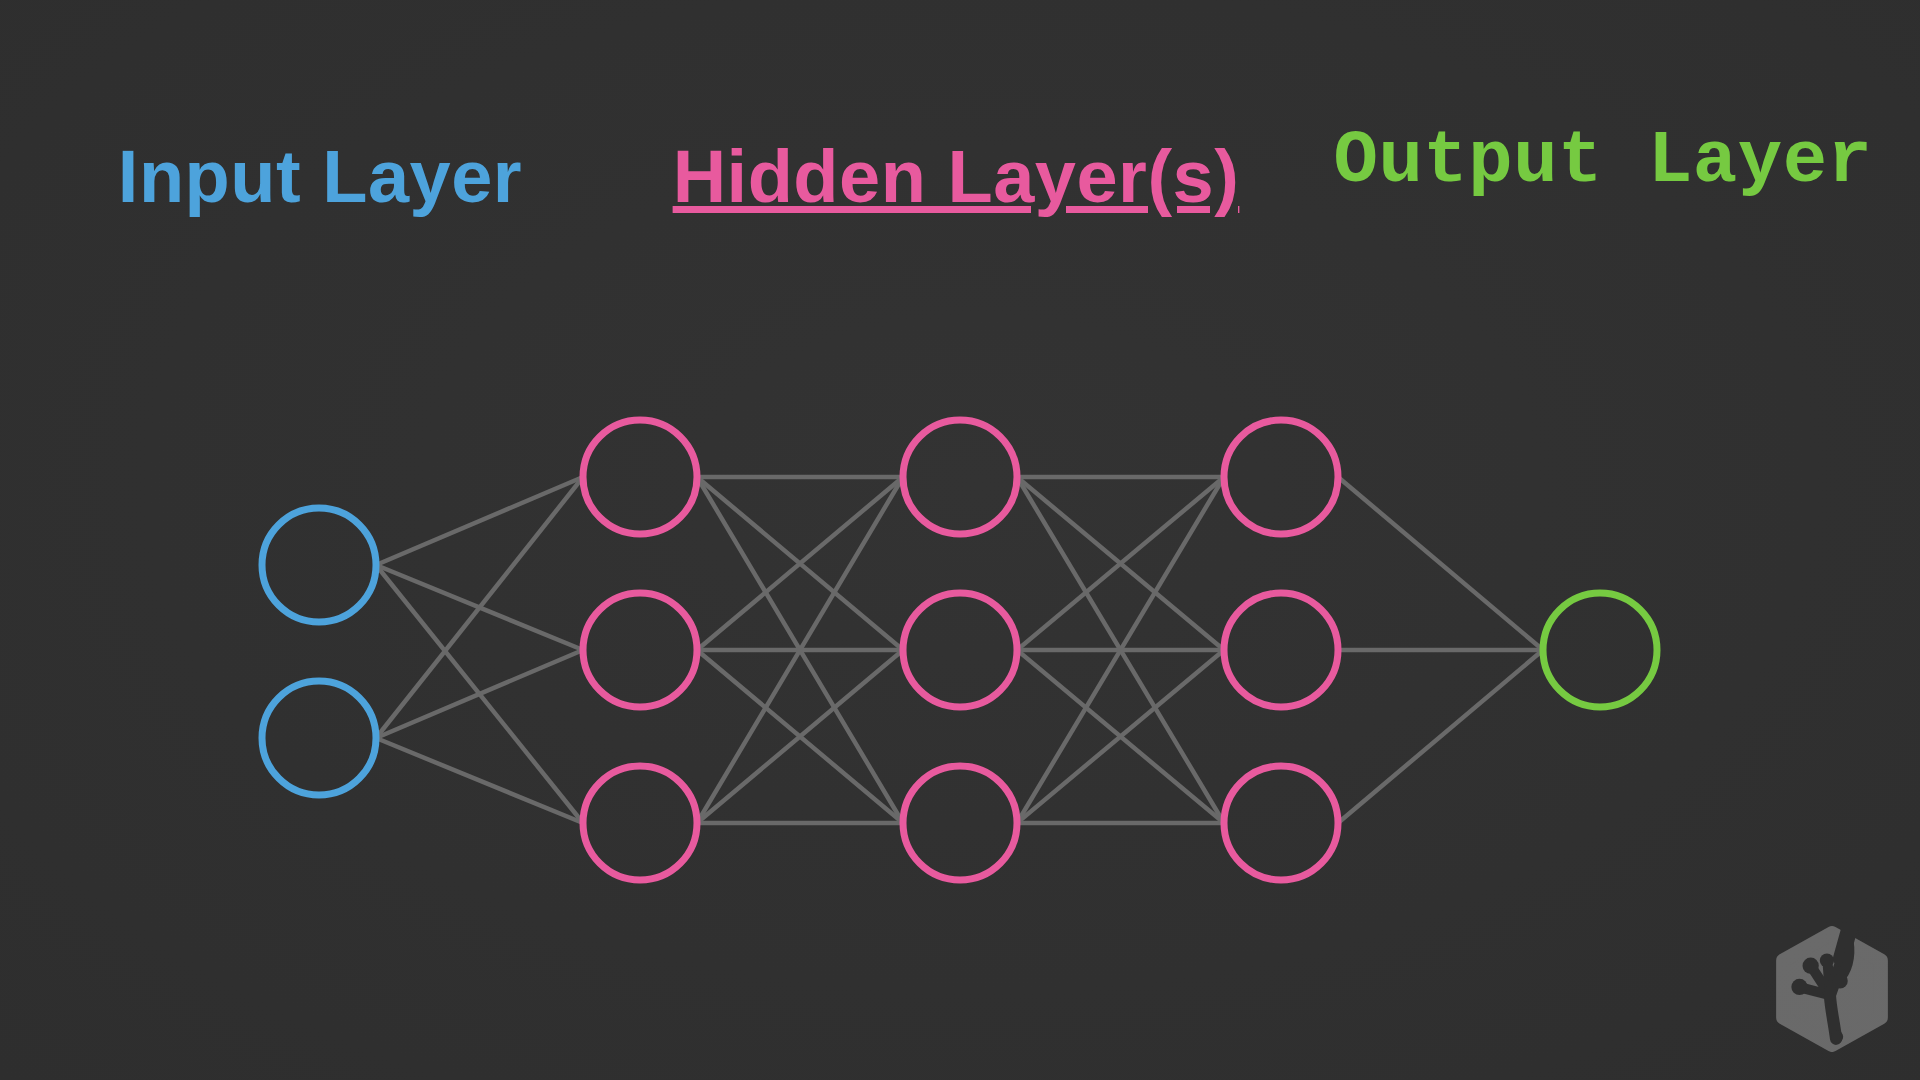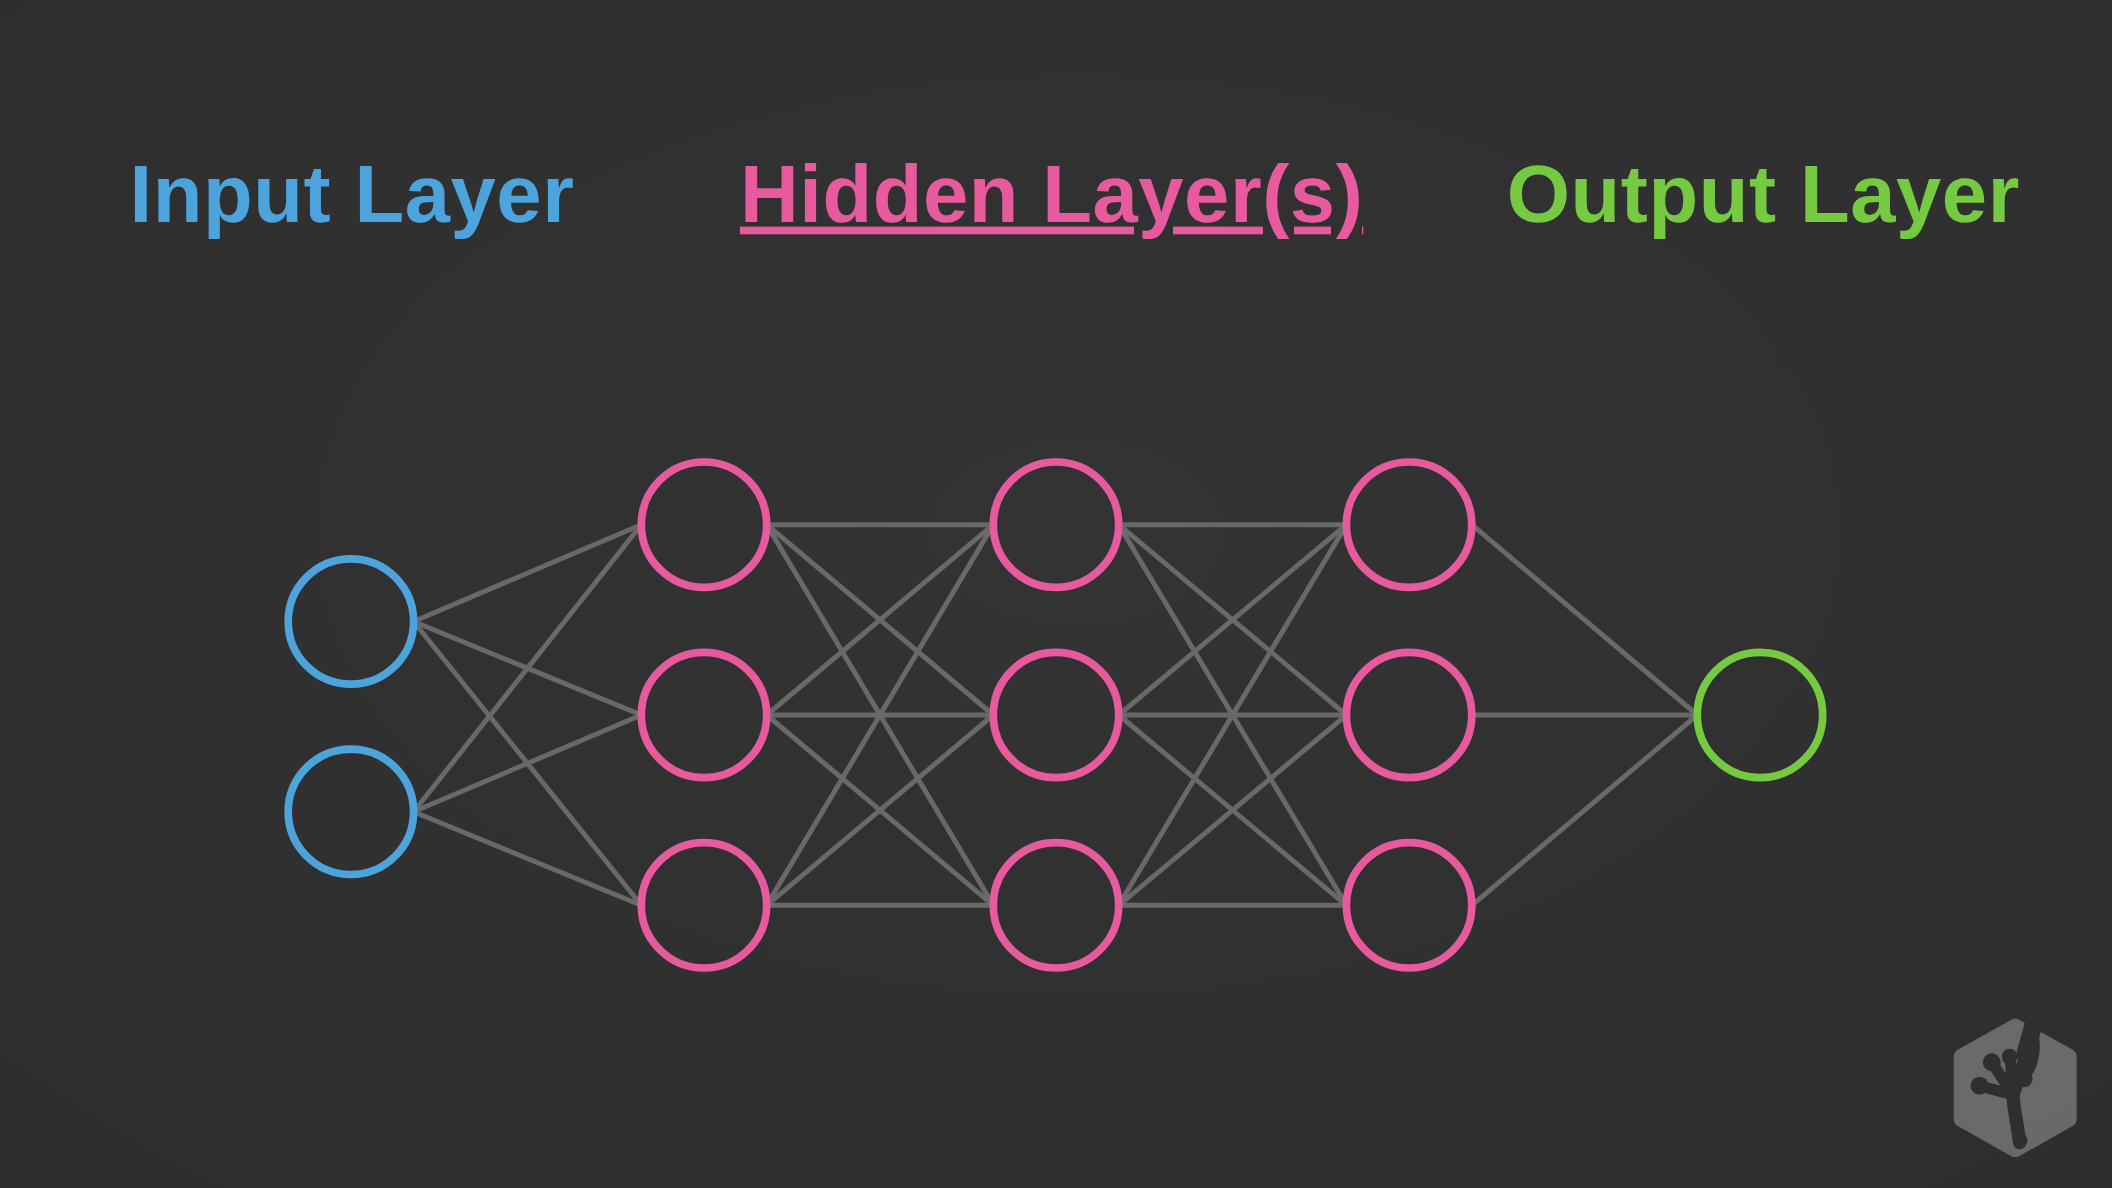--- a/index.html
+++ b/index.html
@@ -39,21 +39,21 @@
     opacity: 0.92;
   }
 </style>
 </head>
 <body>
 
 <div class="stage">
 
   <div class="layer-title" style="left: 320px; top: 140px; color: rgb(77, 163, 220);">Input Layer</div>
   <div class="layer-title" style="left: 956px; top: 140px; color: rgb(232, 90, 158); text-decoration: underline;">Hidden Layer(s)</div>
-  <div class="layer-title" style="left: 1603px; top: 140px; color: rgb(118, 202, 65);">Output Layer</div>
+  <div class="layer-title" style="left: 1603px; top: 124px; color: rgb(118, 202, 65); font-family: Liberation Mono, monospace;">Output Layer</div>
 
   <svg id="network" width="1920" height="1080" viewBox="0 0 1920 1080">
       <line x1="376" y1="565" x2="583" y2="477" stroke="#696969" stroke-width="4.5" stroke-linecap="round"></line>
       <line x1="376" y1="565" x2="583" y2="650" stroke="#696969" stroke-width="4.5" stroke-linecap="round"></line>
       <line x1="376" y1="565" x2="583" y2="823" stroke="#696969" stroke-width="4.5" stroke-linecap="round"></line>
       <line x1="376" y1="738" x2="583" y2="477" stroke="#696969" stroke-width="4.5" stroke-linecap="round"></line>
       <line x1="376" y1="738" x2="583" y2="650" stroke="#696969" stroke-width="4.5" stroke-linecap="round"></line>
       <line x1="376" y1="738" x2="583" y2="823" stroke="#696969" stroke-width="4.5" stroke-linecap="round"></line>
       <line x1="697" y1="477" x2="903" y2="477" stroke="#696969" stroke-width="4.5" stroke-linecap="round"></line>
       <line x1="697" y1="477" x2="903" y2="650" stroke="#696969" stroke-width="4.5" stroke-linecap="round"></line>

